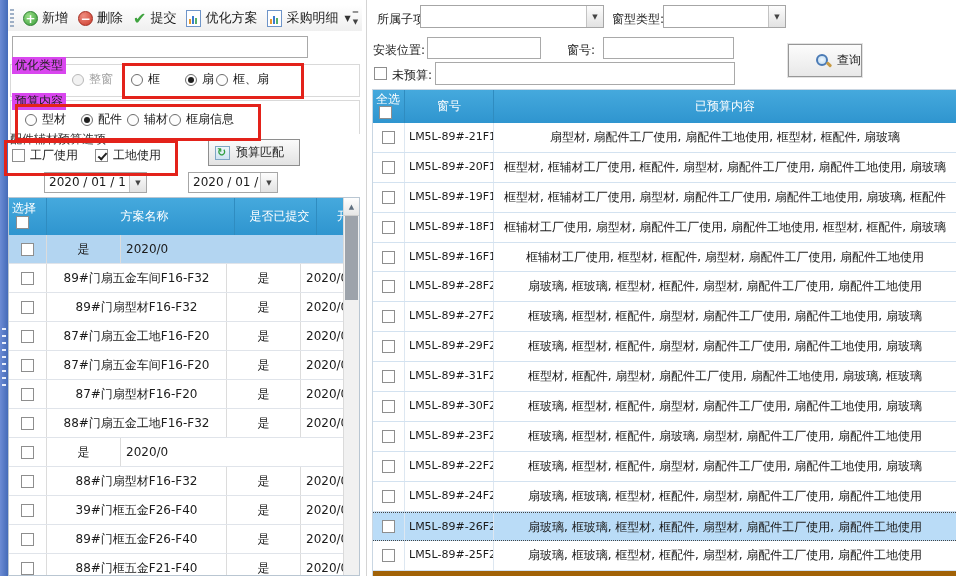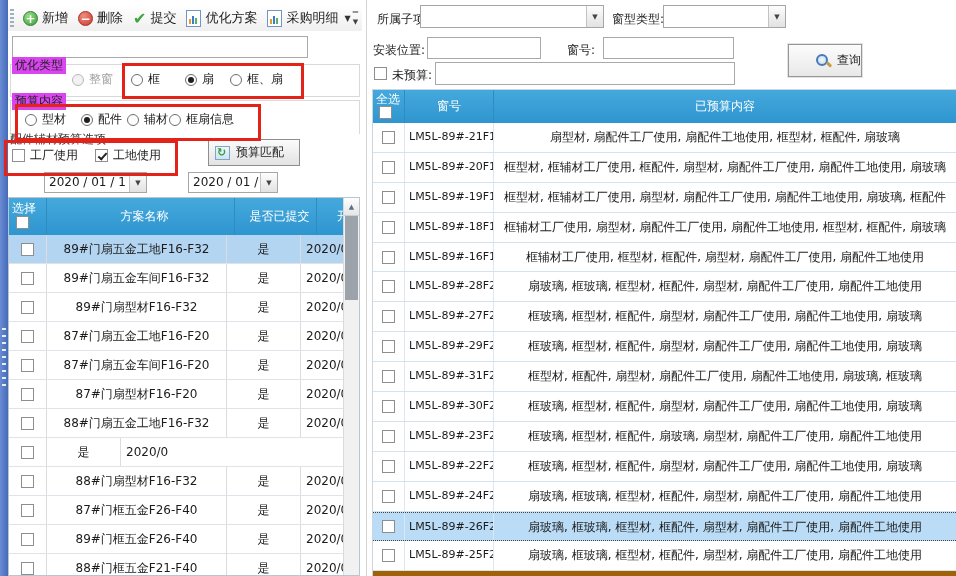--- a/index.html
+++ b/index.html
@@ -133,21 +133,21 @@
   .rc.rc0{width:32px;display:flex;align-items:center;justify-content:center;}
   .rc.rc1{width:89px;padding-left:4px;font-size:11px;}
   .rc.rc2{flex:1;text-align:center;border-right:none!important;}
   .rrow.sel{background:#badcf7;border-top:1px dotted #444;border-bottom:1px dotted #444;}
   
   .optrow{position:absolute;left:0;top:0;width:360px;height:16px;}
   #g1opts{top:71px;} #g2opts{top:111px;} #usageopts{top:147px;}
   #g1opts .opt:nth-child(1){left:72px;}
   #g1opts .opt:nth-child(2){left:131px;}
   #g1opts .opt:nth-child(3){left:185px;}
-  #g1opts .opt:nth-child(4){left:230px;text-align:right;}
+  #g1opts .opt:nth-child(4){left:216px;text-align:right;}
   #g2opts .opt:nth-child(1){left:25px;}
   #g2opts .opt:nth-child(2){left:81px;}
   #g2opts .opt:nth-child(3){left:127px;}
   #g2opts .opt:nth-child(4){left:169px;}
   #usageopts .opt:nth-child(1){left:12px;}
   #usageopts .opt:nth-child(2){left:95px;}
 </style>
 </head>
 <body>
 
@@ -280,21 +280,20 @@
       </div>
       <div class="h1">方案名称</div>
       <div class="h2">是否已提交</div>
       <div class="h3">开始</div>
     </div>
     <div id="plan-rows">
         <div class="lrow sel">
           <div class="lc c0">
             <span class="cb"></span>
           </div>
-          <div class="lc c1">89#门扇五金工地F16-F32</div>
           <div class="lc c2">是</div>
           <div class="lc c3">2020/0</div>
         </div>
         <div class="lrow">
           <div class="lc c0">
             <span class="cb"></span>
           </div>
           <div class="lc c1">89#门扇五金车间F16-F32</div>
           <div class="lc c2">是</div>
           <div class="lc c3">2020/0</div>
@@ -351,21 +350,21 @@
             <span class="cb"></span>
           </div>
           <div class="lc c1">88#门扇型材F16-F32</div>
           <div class="lc c2">是</div>
           <div class="lc c3">2020/0</div>
         </div>
         <div class="lrow">
           <div class="lc c0">
             <span class="cb"></span>
           </div>
-          <div class="lc c1">87#门框五金F26-F40</div>
+          <div class="lc c1">39#门框五金F26-F40</div>
           <div class="lc c2">是</div>
           <div class="lc c3">2020/0</div>
         </div>
         <div class="lrow">
           <div class="lc c0">
             <span class="cb"></span>
           </div>
           <div class="lc c1">89#门框五金F26-F40</div>
           <div class="lc c2">是</div>
           <div class="lc c3">2020/0</div>

